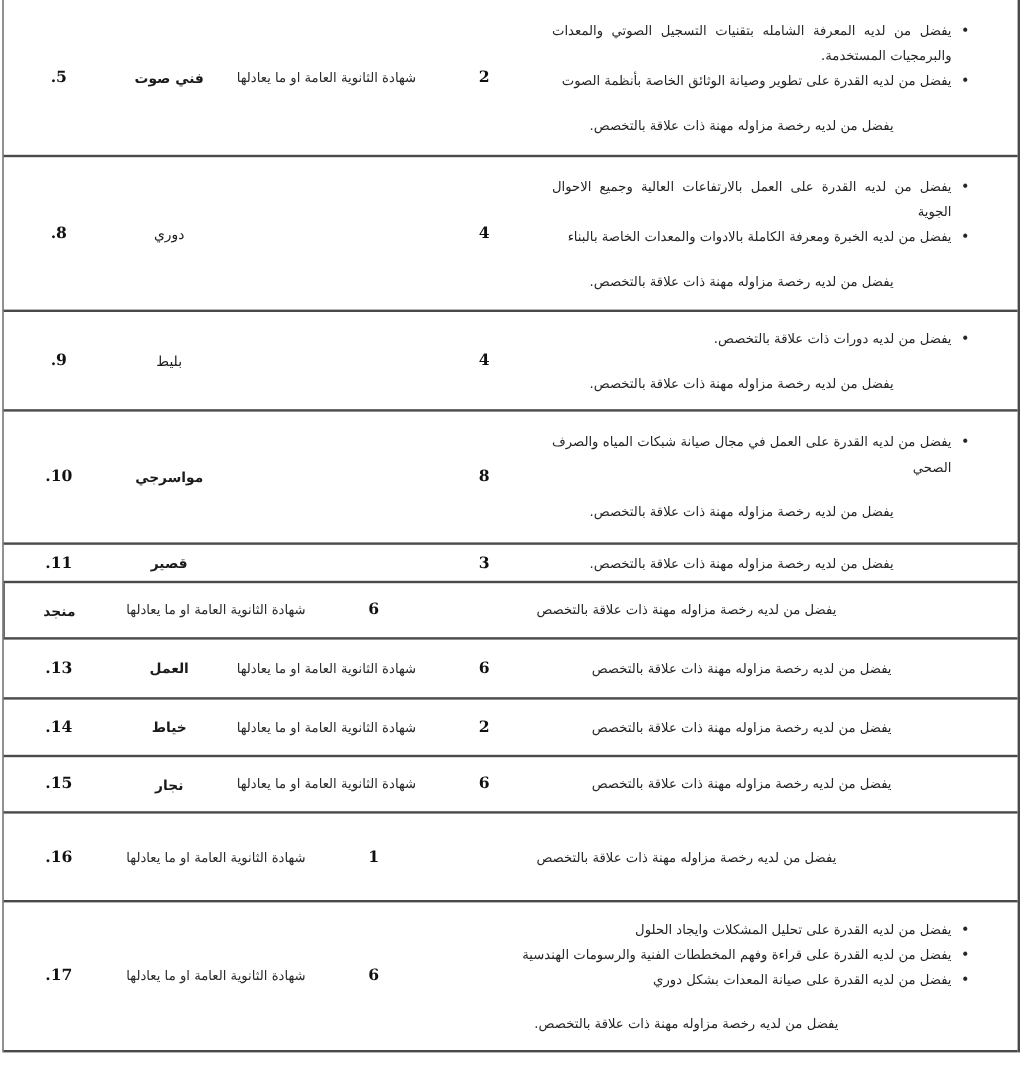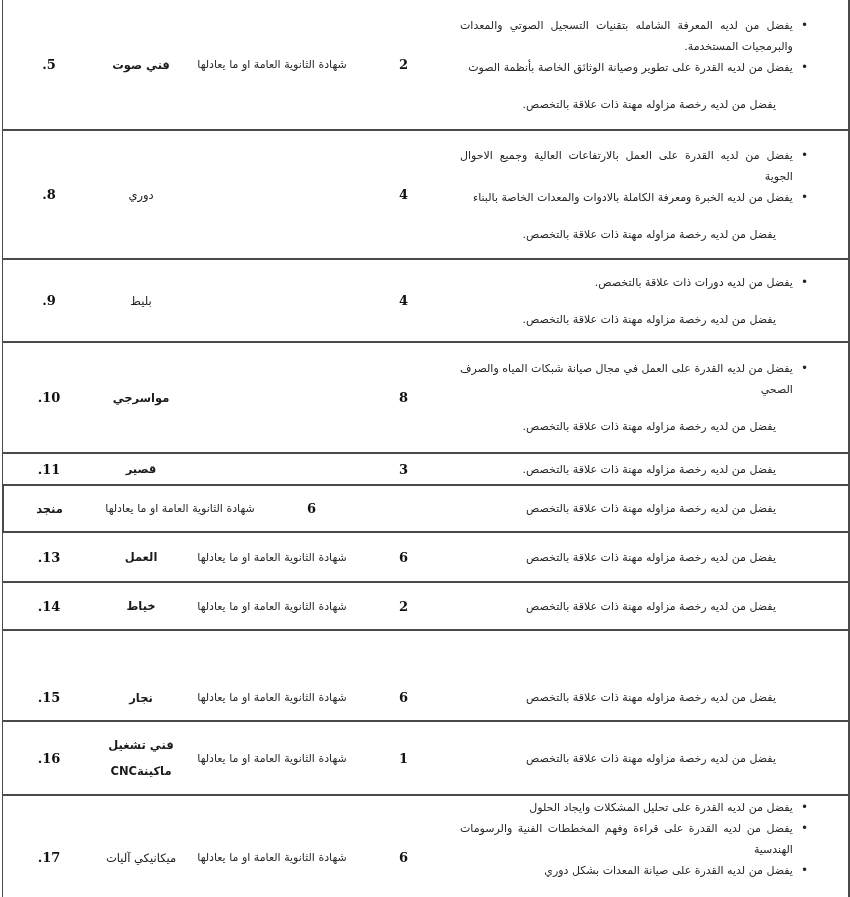--- a/index.html
+++ b/index.html
@@ -86,21 +86,21 @@
     margin-left:8px;
     font-size:12px;
     line-height:21px;
   }
   .bullet-text{
     flex:1 1 auto;
     text-align:justify;
   }
   .note{
     padding-right:72px;
-    text-align:right;
+    text-align:center;
   }
 </style>
 </head>
 <body>
 
 <div class="page">
   <div class="jobs-table" id="jobs-table">
   <div class="row" style="height: 131px;">
     <div class="cell c-num">
       <span>.5</span>
@@ -271,21 +271,21 @@
     </div>
     <div class="cell c-count">
       <span>2</span>
     </div>
     <div class="cell c-req">
 
       <div class="note">يفضل من لديه رخصة مزاوله مهنة ذات علاقة بالتخصص</div>
     </div>
   </div>
 
-  <div class="row" style="height: 47px; margin-top: 44px;">
+  <div class="row" style="height: 47px;">
     <div class="cell c-num">
       <span>.15</span>
     </div>
     <div class="cell c-title bold">
           <div>نجار</div>
         </div>
     <div class="cell c-edu">
       <span>شهادة الثانوية العامة او ما يعادلها</span>
     </div>
     <div class="cell c-count">
@@ -294,43 +294,36 @@
     <div class="cell c-req">
 
       <div class="note">يفضل من لديه رخصة مزاوله مهنة ذات علاقة بالتخصص</div>
     </div>
   </div>
 
   <div class="row" style="height: 74px;">
     <div class="cell c-num">
       <span>.16</span>
     </div>
-    <div class="cell c-title bold">
-          <div>فني تشغيل</div>
-          <div>ماكينةCNC</div>
-        </div>
     <div class="cell c-edu">
       <span>شهادة الثانوية العامة او ما يعادلها</span>
     </div>
     <div class="cell c-count">
       <span>1</span>
     </div>
     <div class="cell c-req">
 
       <div class="note">يفضل من لديه رخصة مزاوله مهنة ذات علاقة بالتخصص</div>
     </div>
   </div>
 
   <div class="row" style="height: 125px;">
     <div class="cell c-num">
       <span>.17</span>
     </div>
-    <div class="cell c-title">
-          <div>ميكانيكي آليات</div>
-        </div>
     <div class="cell c-edu">
       <span>شهادة الثانوية العامة او ما يعادلها</span>
     </div>
     <div class="cell c-count">
       <span>6</span>
     </div>
     <div class="cell c-req">
       <div class="bullets">
             <div class="bullet-item">
               <span class="bullet-marker">•</span>

